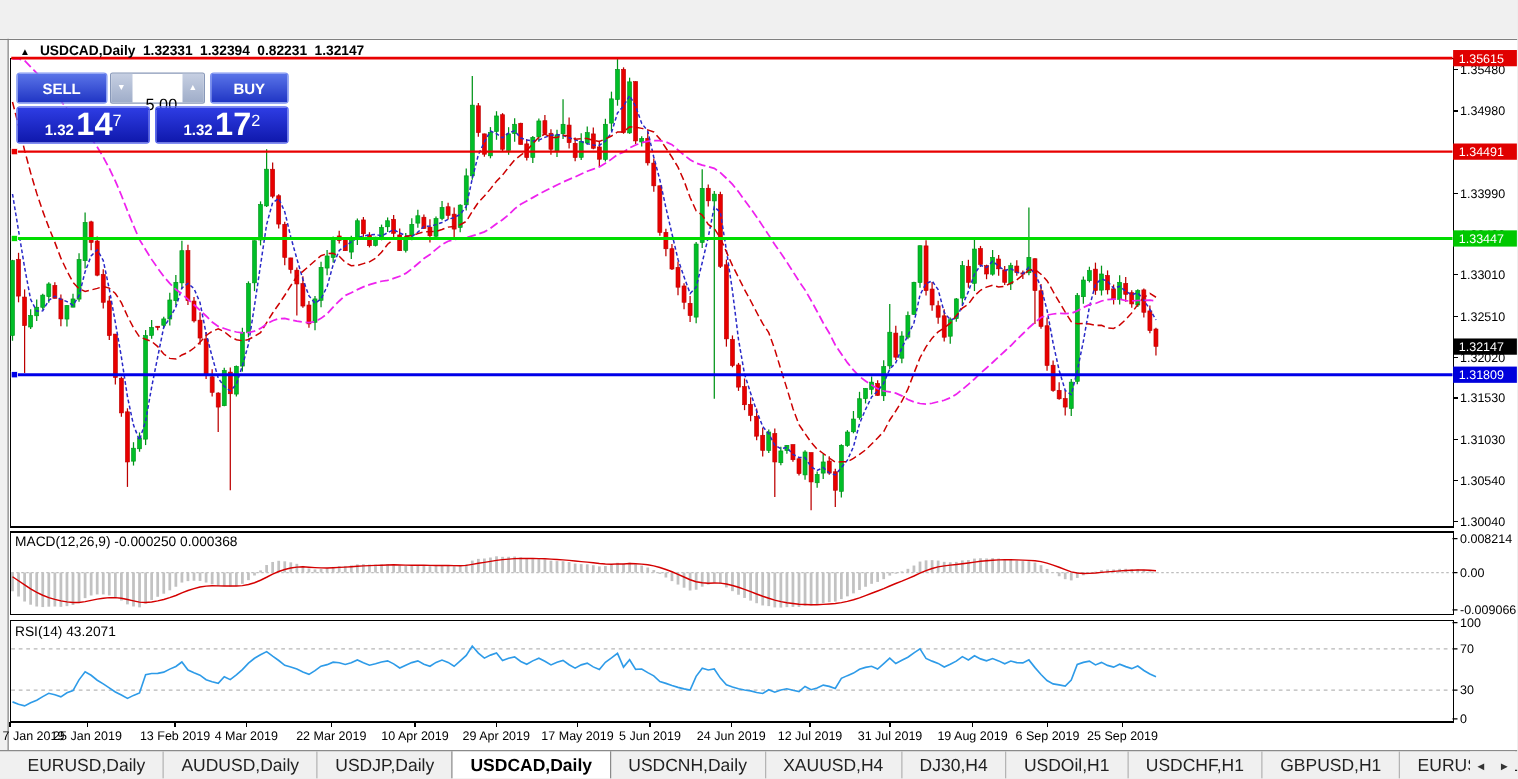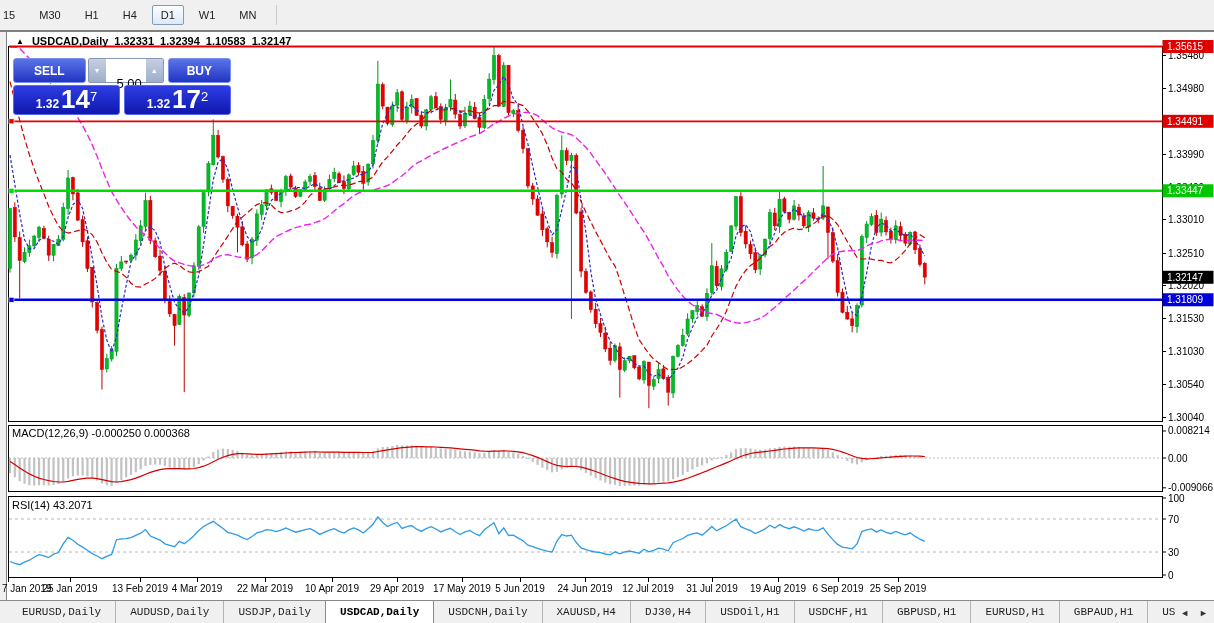--- a/index.html
+++ b/index.html
@@ -41,53 +41,43 @@
             background:linear-gradient(#2e3de4,#0f18ac);border:1px solid #5a6af0;border-radius:3px;
             padding-bottom:3px;cursor:pointer;}
   .tp-small{font-size:12px;font-weight:700;margin-right:2px;line-height:14px;margin-top:12px;}
   .tp-big{font-size:26px;font-weight:700;line-height:24px;}
   .tp-sup{font-size:13px;position:relative;top:-9px;line-height:10px;}
 
   
   .tabbar{position:absolute;left:0;top:600px;width:1214px;height:23px;background:#f0f0f0;
           border-top:1px solid #8a8a8a;display:flex;align-items:stretch;z-index:6;
           overflow:hidden;white-space:nowrap;padding-left:8px;}
-  .tab{font-size:11px;color:#222;display:flex;align-items:center;padding:0 14px;cursor:pointer;font-family:Liberation Mono, monospace;}
+  .tab{font-size:14px;color:#222;display:flex;align-items:center;padding:0 14px;cursor:pointer;}
   .tab + .tab{border-left:1px solid #b4b4b4;}
   .tab.active{background:#fff;border:1px solid #8a8a8a;border-bottom:none;margin-top:-1px;
               font-weight:700;color:#000;}
   .tab.active + .tab{border-left:none;}
   .tab-arrows{position:absolute;right:2px;top:0;height:23px;display:flex;align-items:center;
               gap:10px;background:#f0f0f0;padding:0 4px;font-size:9px;color:#333;}
   .tab-arrows span{cursor:pointer;}
 </style>
 </head>
 <body>
 
 <div class="app">
 
-  <div class="toolbar">
-      <span class="tfbtn">15</span>
-      <span class="tfbtn">M30</span>
-      <span class="tfbtn">H1</span>
-      <span class="tfbtn">H4</span>
-      <span class="tfbtn active">D1</span>
-      <span class="tfbtn">W1</span>
-      <span class="tfbtn">MN</span>
-      <span class="tb-sep"></span>
-    </div>
 
   <div class="chart-bg"></div>
 
   <div class="title-row">
     <span class="collapse">▲</span>
     <span>USDCAD,Daily</span>
     <span>1.32331</span>
     <span>1.32394</span>
-    <span>1.10583</span>
+    <span>0.82231</span>
     <span>1.32147</span>
   </div>
 
   <svg class="chart" id="chart-svg" width="1214" height="623" viewBox="0 0 1214 623">
       <g>
         <line x1="0" y1="31.5" x2="1214" y2="31.5" stroke="#808080" shape-rendering="crispEdges"></line>
       </g>
       <g>
         <rect x="8.5" y="46.5" width="1154" height="375" fill="none" stroke="#000" stroke-width="1" shape-rendering="crispEdges"></rect>
         <rect x="8.5" y="425.5" width="1154" height="66" fill="none" stroke="#000" stroke-width="1" shape-rendering="crispEdges"></rect>

